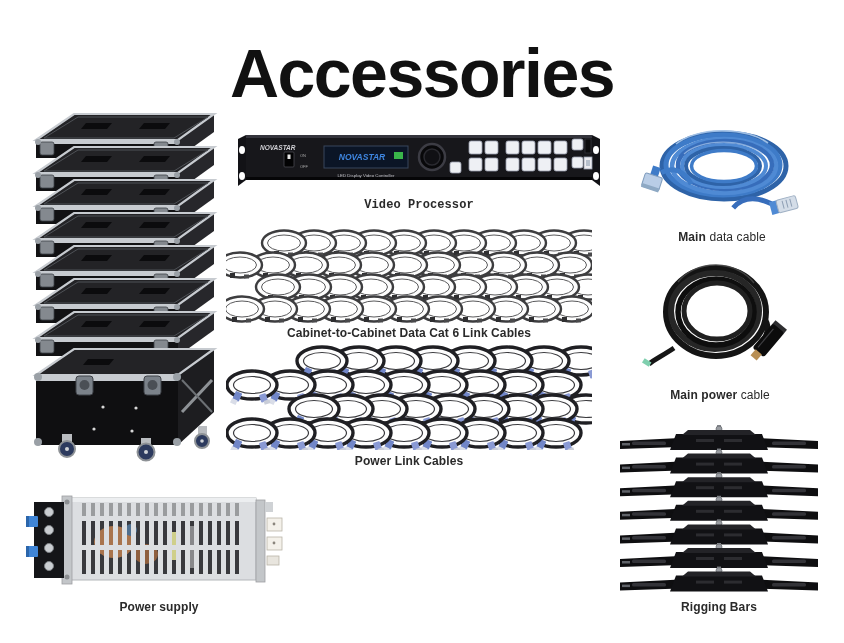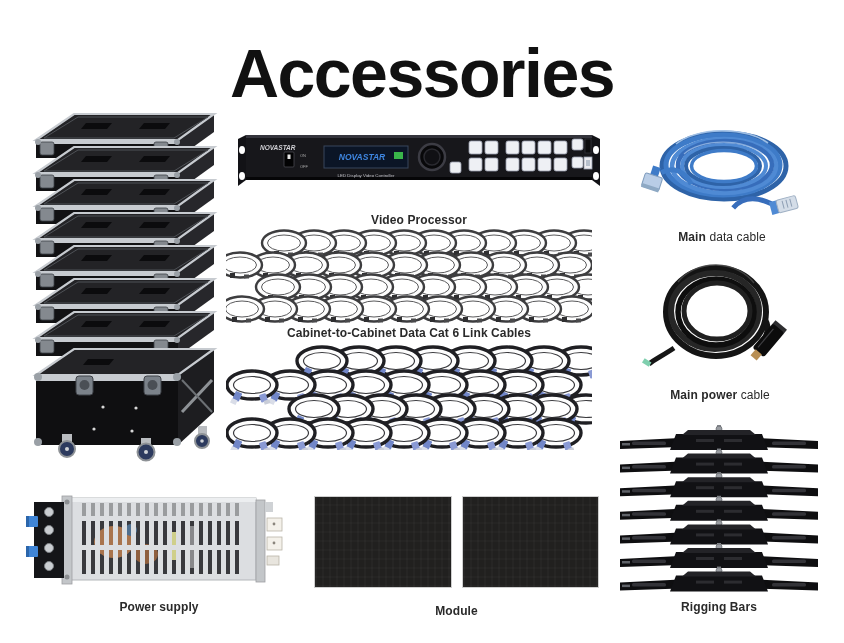--- a/index.html
+++ b/index.html
@@ -6,21 +6,21 @@
   .stage{position:relative;width:844px;height:643px;background:#ffffff;overflow:hidden;
          font-family:"Liberation Sans",sans-serif;}
   .title{position:absolute;top:34px;left:0;width:100%;margin:0;text-align:center;
          font-size:68px;font-weight:800;letter-spacing:-1.5px;color:#111111;}
   figure{position:absolute;margin:0;padding:0;}
   figure svg{display:block;}
   .cap{display:block;width:100%;text-align:center;font-size:12px;font-weight:700;
        color:#2a2a2a;letter-spacing:.1px;}
   .cap .rest{font-weight:400;margin-top:44px;}
   .mt2{margin-top:2px;text-align:center;} .mt4{margin-top:4px;} .mt6{margin-top:6px;}
-  .mt8{margin-top:23px;} .mt10{margin-top:10px;} .mt16{margin-top:16px;}
+  .mt8{margin-top:8px;font-family:Liberation Mono, monospace;} .mt10{margin-top:10px;} .mt16{margin-top:16px;}
   .module-row{display:flex;gap:10px;}
   .module-panel{width:137px;height:90px;background:#21201f;border:1px solid #cfcfcf;
     background-image:repeating-linear-gradient(90deg,rgba(255,255,255,0.025) 0 2px,rgba(0,0,0,0) 2px 7px),
                      repeating-linear-gradient(0deg,rgba(255,255,255,0.02) 0 2px,rgba(0,0,0,0) 2px 9px);}
 </style>
 </head>
 <body>
 
 <div class="stage">
 
@@ -298,20 +298,21 @@
           <use href="#pcoil" xlink:href="#pcoil" x="292" y="91"></use>
           <use href="#pcoil" xlink:href="#pcoil" x="254" y="91"></use>
           <use href="#pcoil" xlink:href="#pcoil" x="216" y="91"></use>
           <use href="#pcoil" xlink:href="#pcoil" x="178" y="91"></use>
           <use href="#pcoil" xlink:href="#pcoil" x="140" y="91"></use>
           <use href="#pcoil" xlink:href="#pcoil" x="102" y="91"></use>
           <use href="#pcoil" xlink:href="#pcoil" x="64" y="91"></use>
           <use href="#pcoil" xlink:href="#pcoil" x="26" y="91"></use>
         </g>
     </svg>
+    <figcaption class="cap mt4">Power Link Cables</figcaption>
   </figure>
 
   <figure style="left:26px;top:490px;width:266px;">
     <svg width="266" height="100" viewBox="0 0 266 100">
       <defs>
         <g id="vent-strip">
             <rect width="5" height="76" fill="#dcdee1"></rect>
           </g>
       </defs>
       <rect x="44" y="8" width="186" height="82" fill="#dcdee1" stroke="#b4b7ba" stroke-width="1"></rect>
@@ -365,27 +366,20 @@
         <rect x="241" y="28" width="15" height="13" fill="#f4f1ea" stroke="#b9b4a8" stroke-width="0.8"></rect>
         <circle cx="248" cy="34" r="1.4" fill="#8a857c"></circle>
         <rect x="241" y="47" width="15" height="13" fill="#f4f1ea" stroke="#b9b4a8" stroke-width="0.8"></rect>
         <circle cx="248" cy="53" r="1.4" fill="#8a857c"></circle>
         <rect x="241" y="66" width="12" height="9" fill="#e8e5de" stroke="#b9b4a8" stroke-width="0.8"></rect>
       </g>
     </svg>
     <figcaption class="cap mt10">Power supply</figcaption>
   </figure>
 
-  <figure style="left:314px;top:496px;width:285px;">
-    <div class="module-row">
-      <div class="module-panel"></div>
-      <div class="module-panel"></div>
-    </div>
-    <figcaption class="cap mt16">Module</figcaption>
-  </figure>
 
   <figure style="left:616px;top:422px;width:206px;">
     <svg width="206" height="172" viewBox="0 0 206 172">
       <defs>
         <g id="rigbar">
           <rect x="99" y="-5" width="4" height="6" fill="#85888d"></rect>
           <circle cx="101" cy="-1" r="3" fill="#9a9da2" stroke="#6b6e73" stroke-width="0.8"></circle>
           <polygon points="2,11 62,8 62,17 2,19" fill="#0e0e10"></polygon>
           <polygon points="140,8 200,11 200,19 140,17" fill="#0e0e10"></polygon>
           <polygon points="58,4 144,4 150,20 52,20" fill="#111114"></polygon>

